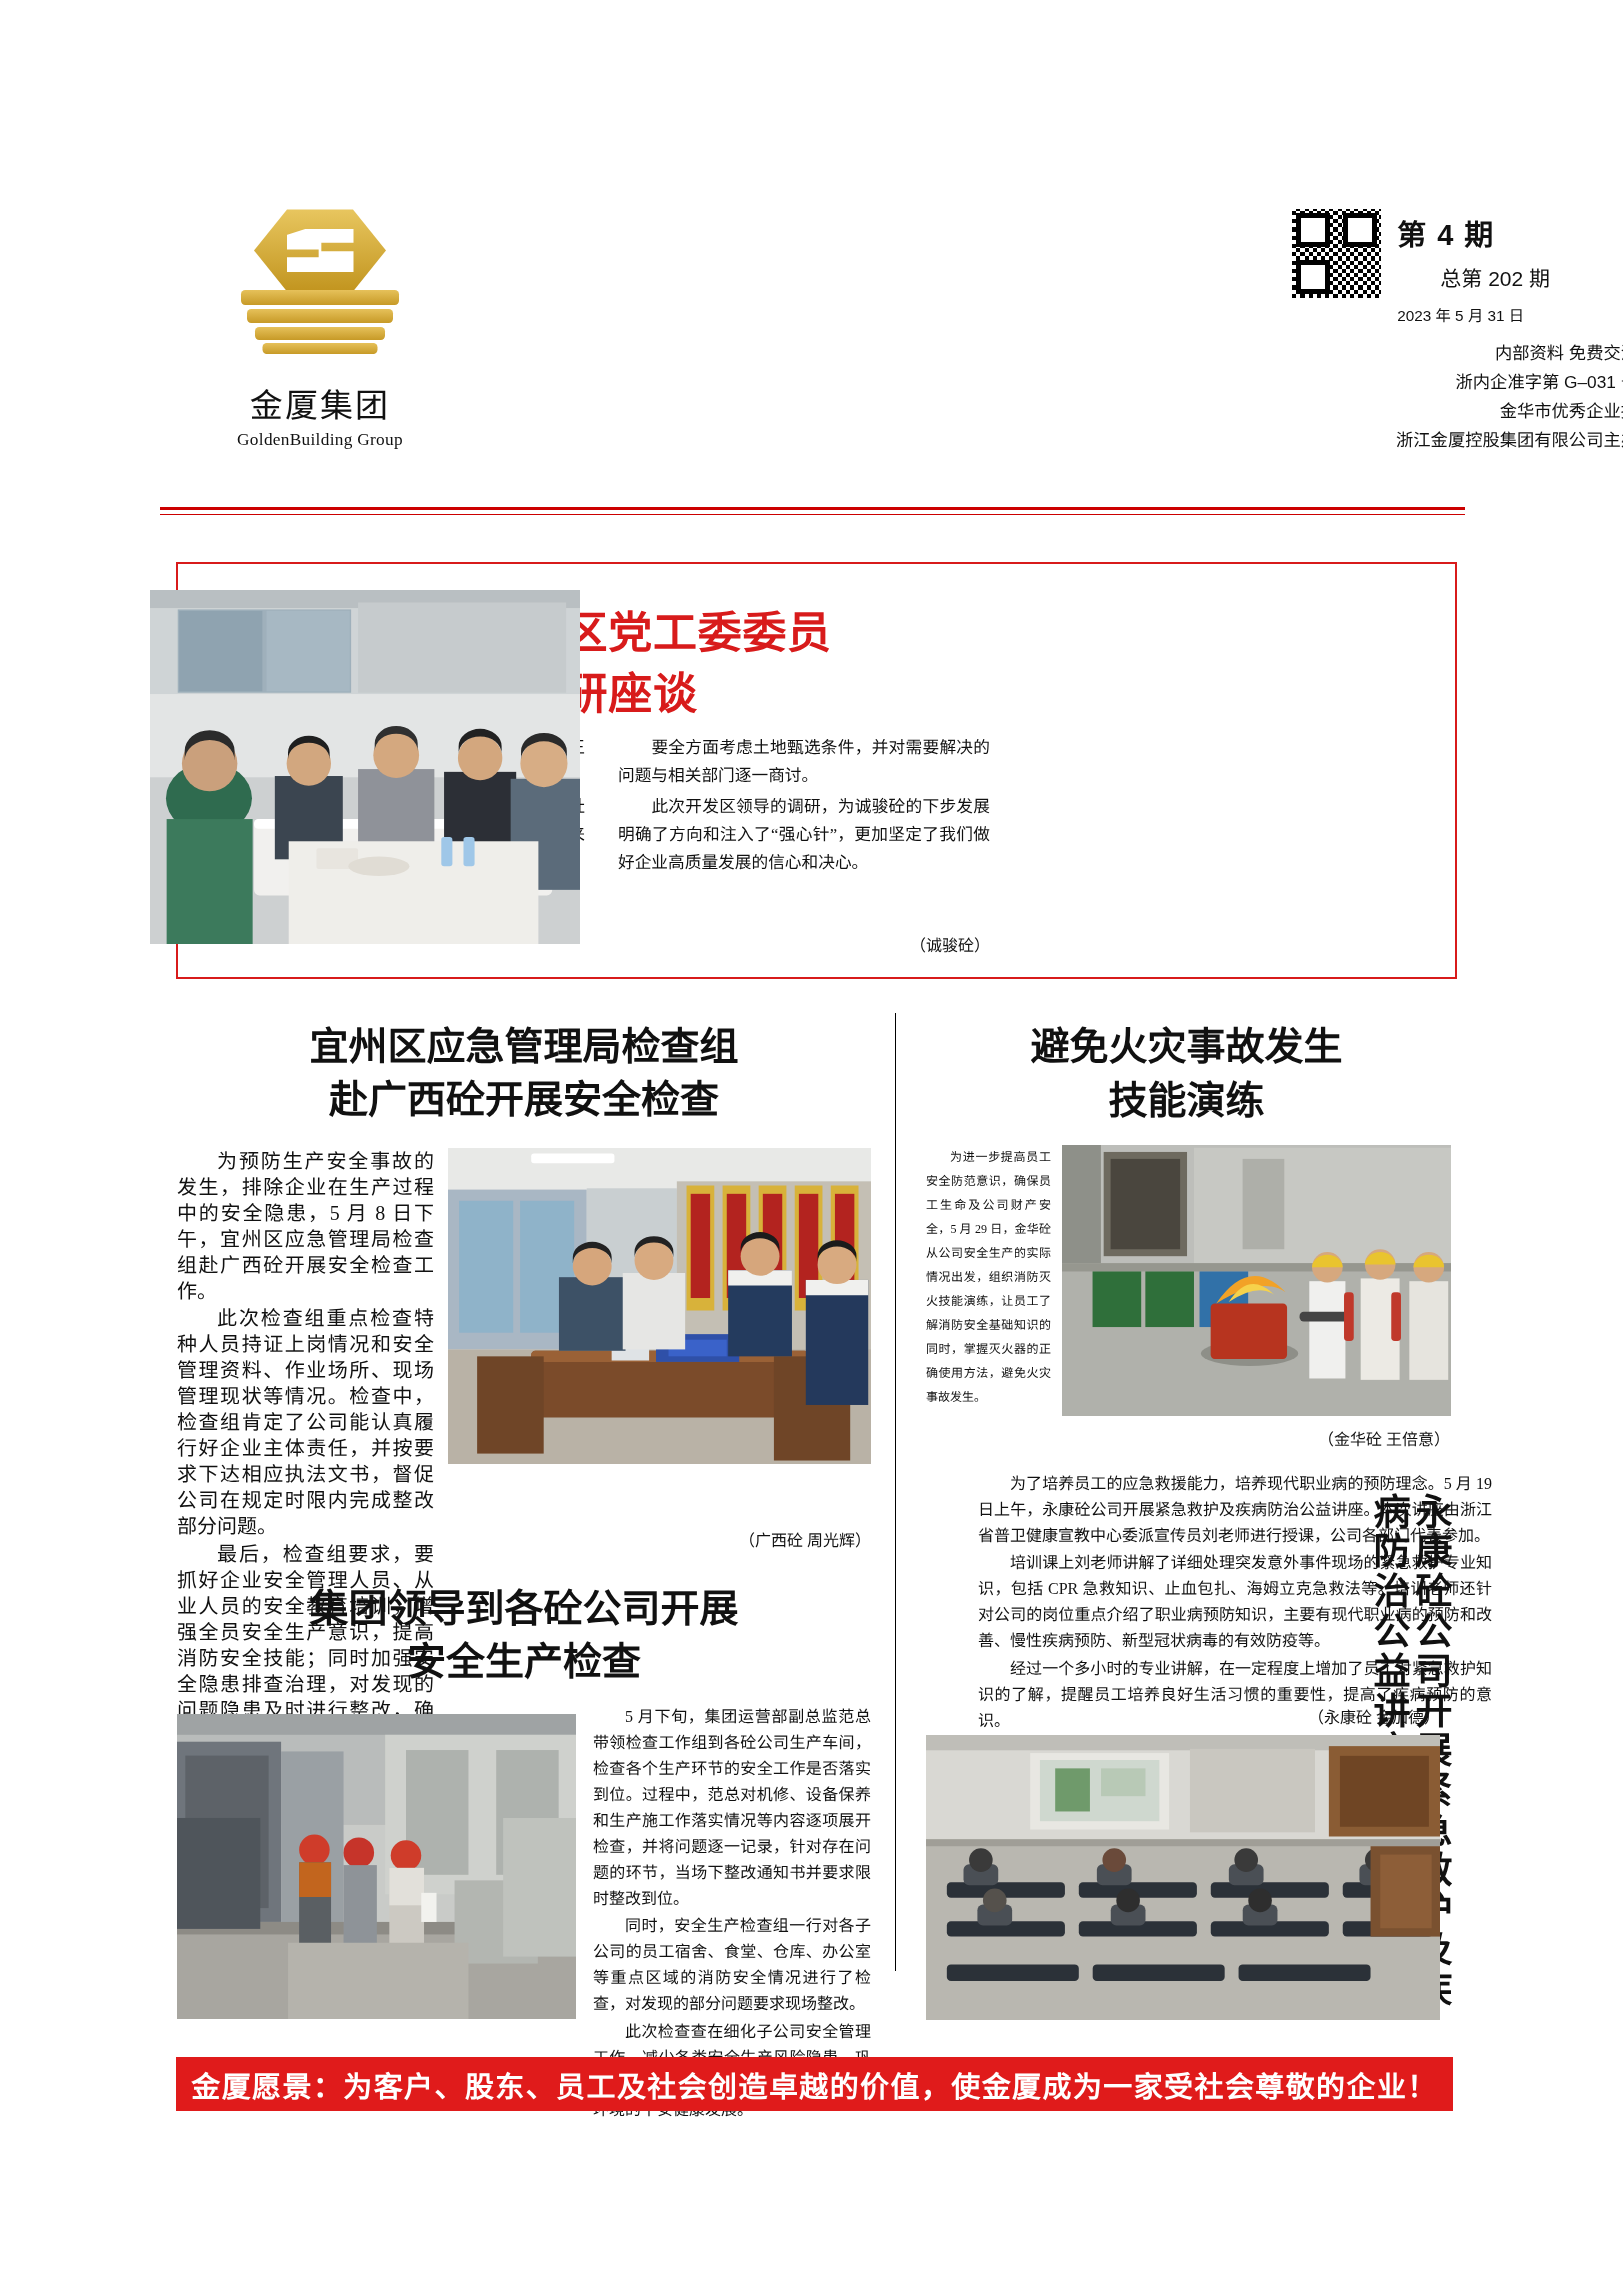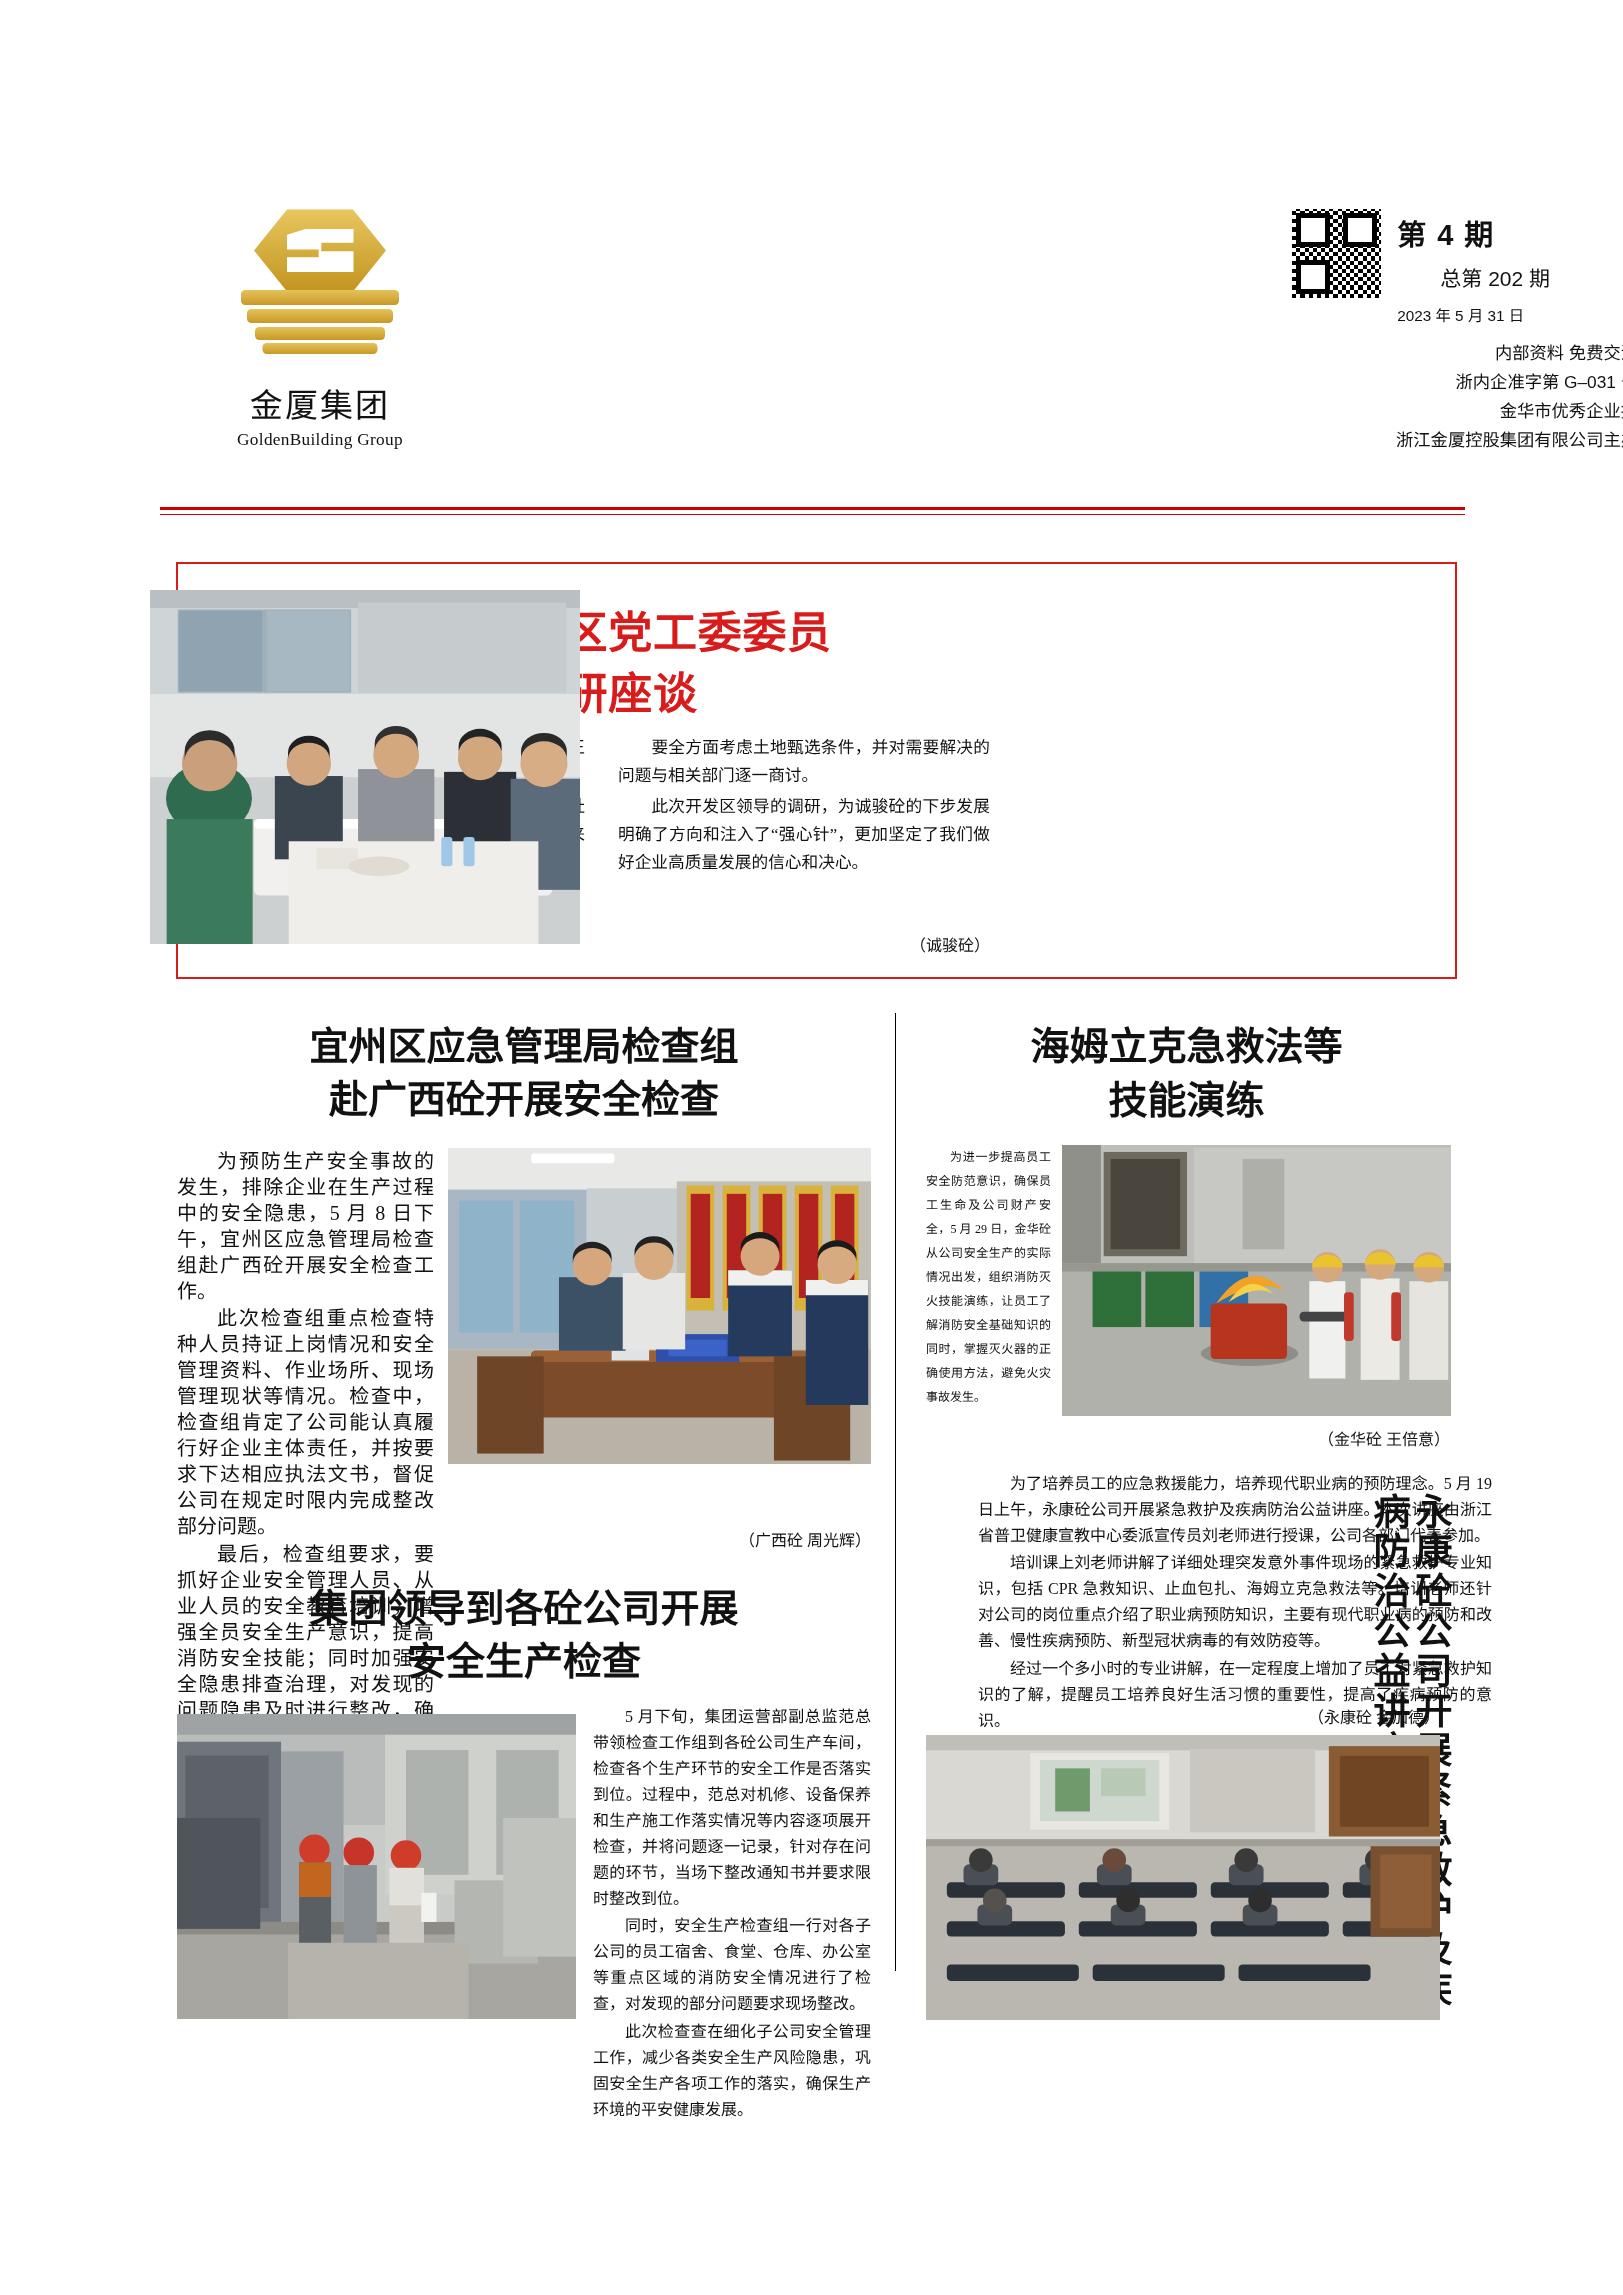--- a/index.html
+++ b/index.html
@@ -634,21 +634,21 @@
     </svg>
   </div>
 
   <div class="text-2">
     <p>5 月下旬，集团运营部副总监范总带领检查工作组到各砼公司生产车间，检查各个生产环节的安全工作是否落实到位。过程中，范总对机修、设备保养和生产施工作落实情况等内容逐项展开检查，并将问题逐一记录，针对存在问题的环节，当场下整改通知书并要求限时整改到位。</p>
     <p>同时，安全生产检查组一行对各子公司的员工宿舍、食堂、仓库、办公室等重点区域的消防安全情况进行了检查，对发现的部分问题要求现场整改。</p>
     <p>此次检查查在细化子公司安全管理工作，减少各类安全生产风险隐患，巩固安全生产各项工作的落实，确保生产环境的平安健康发展。</p>
   </div>
 
   <div class="hl-3">
-    <div>海姆立克急救法等</div>
+    <div>避免火灾事故发生</div>
     <div>技能演练</div>
   </div>
 
   <div class="text-3">
     <p>为进一步提高员工安全防范意识，确保员工生命及公司财产安全，5 月 29 日，金华砼从公司安全生产的实际情况出发，组织消防灭火技能演练，让员工了解消防安全基础知识的同时，掌握灭火器的正确使用方法，避免火灾事故发生。</p>
   </div>
 
   <div class="art-3 photo">
     <svg width="389" height="271" viewBox="0 0 560 390" preserveAspectRatio="none">
       <rect width="560" height="390" fill="#cfd0cc"></rect>
@@ -734,15 +734,18 @@
       <circle cx="461" cy="180" r="17" fill="#3a3a3a"></circle>
       <circle cx="649" cy="180" r="17" fill="#3a3a3a"></circle>
       <circle cx="99" cy="238" r="17" fill="#55514c"></circle>
       <circle cx="291" cy="238" r="17" fill="#2e2e2e"></circle>
       <circle cx="481" cy="238" r="17" fill="#2e2e2e"></circle>
       <rect x="640" y="160" width="100" height="130" fill="#7a5130"></rect>
       <rect x="654" y="172" width="74" height="106" fill="#8d5e38"></rect>
     </svg>
   </div>
 
+  <div class="footer-banner">
+    <span>金厦愿景：为客户、股东、员工及社会创造卓越的价值，使金厦成为一家受社会尊敬的企业！</span>
+  </div>
 
 </div>
 
 
 </body></html>

